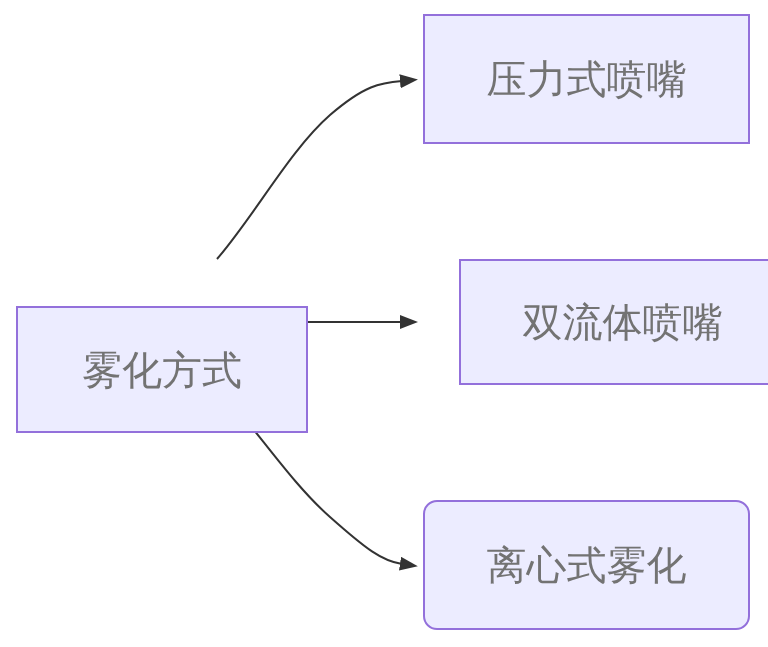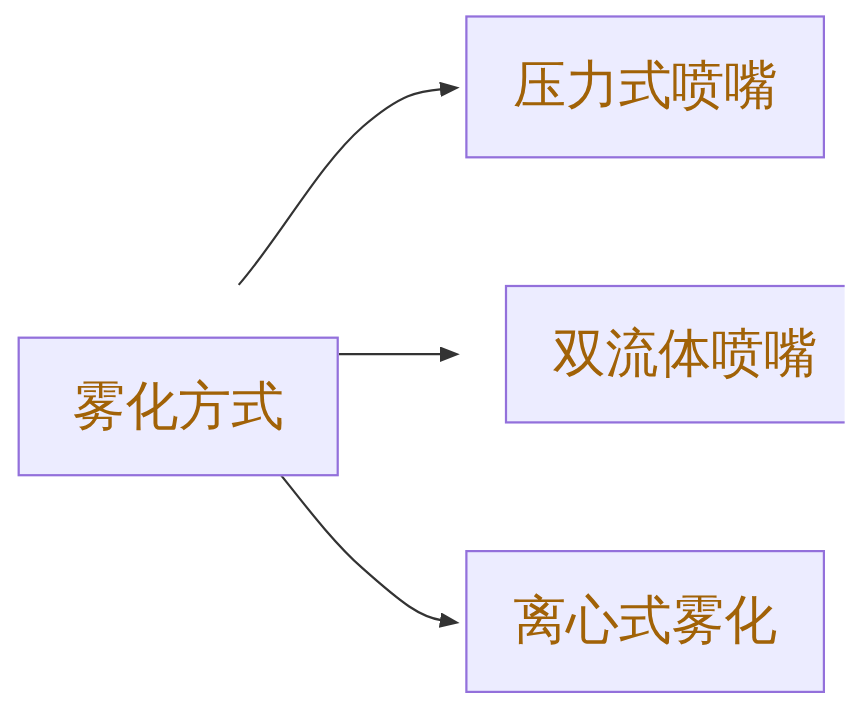--- a/index.html
+++ b/index.html
@@ -26,30 +26,30 @@
   .node {
     position: absolute;
     box-sizing: border-box;
     background: #ECECFF;
     border: 2px solid #9370DB;
     display: flex;
     align-items: center;
     justify-content: center;
   }
   .node-label {
-    color: #a16207;
-    font-size: 48px;
+    color: #737373;
+    font-size: 40px;
     line-height: 1.2;
     white-space: nowrap;
     text-align: center;
   }
   .node-root    { left: 16px;  top: 258px; width: 292px; height: 127px; margin-top: 48px; }
   .node-branch1 { left: 423px; top: 14px;  width: 327px; height: 130px; }
   .node-branch2 { left: 423px; top: 259px; width: 327px; height: 126px; margin-left: 36px; }
-  .node-branch3 { left: 423px; top: 500px; width: 327px; height: 130px; }
+  .node-branch3 { left: 423px; top: 500px; width: 327px; height: 130px; border-radius: 14px; }
 </style>
 </head>
 <body>
 
 <div class="canvas">
 
   <svg class="edges-layer" viewBox="0 0 768 647" xmlns="http://www.w3.org/2000/svg">
     <defs>
       <marker id="arrowhead" markerUnits="userSpaceOnUse" markerWidth="20" markerHeight="16" refX="2" refY="7" orient="auto">
         <path d="M0,0 L18,7 L0,14 Z" fill="#333333"></path>

